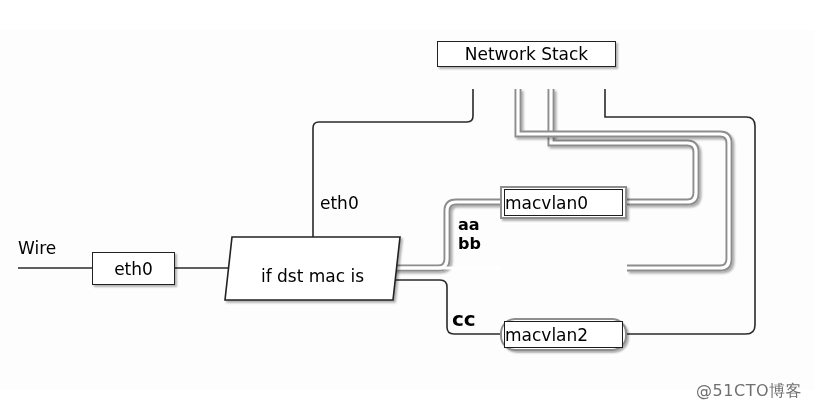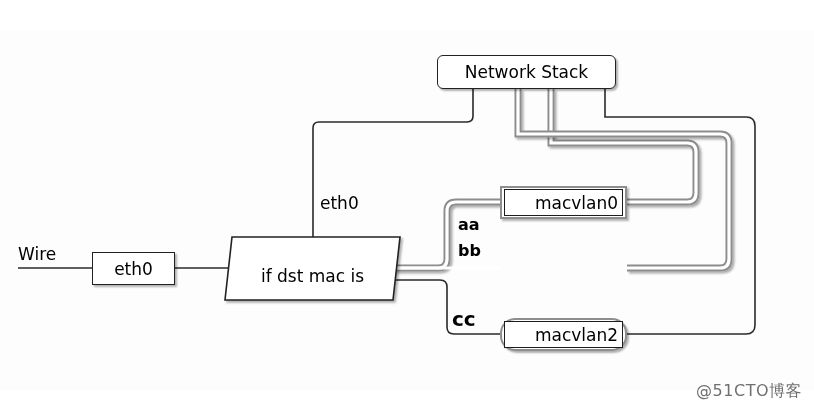--- a/index.html
+++ b/index.html
@@ -11,21 +11,21 @@
   .nodebox{position:absolute;box-sizing:border-box;background:#ffffff;
            display:flex;align-items:center;justify-content:center;
            color:#000;white-space:nowrap;}
 
   
   .plain{border:1.6px solid #222;box-shadow:2px 2px 2px rgba(0,0,0,0.30);}
 
   
   .dbl{border:2px solid #8e8e8e;padding:2px;box-shadow:2px 2px 2px rgba(0,0,0,0.30);}
   .dbl > .inner{border:1.6px solid #1c1c1c;background:#fff;width:100%;height:100%;
-                display:flex;align-items:center;justify-content:center;padding-left:26px;}
+                display:flex;align-items:center;}
 
   .edgelabel{position:absolute;color:#000;white-space:nowrap;font-weight:bold;}
 
   .wm{position:absolute;right:12px;bottom:10px;color:#6f6f6f;font-size:16px;
       letter-spacing:.5px;white-space:nowrap;margin-top:28px;}
 </style>
 </head>
 <body>
 
 <div id="stage">
@@ -73,21 +73,21 @@
         <path d="M627,268 L720,268 Q729,268 729,259 L729,143 Q729,134 720,134 L518,134 L518,89" stroke="#8d8d8d" stroke-width="7" filter="url(#sh)"></path>
         <path d="M627,268 L720,268 Q729,268 729,259 L729,143 Q729,134 720,134 L518,134 L518,89" stroke="#ffffff" stroke-width="3.2"></path>
       </g>
     </g>
 
     <g>
       <path d="M232,237 L400,237 L393,300 L225,300 Z" fill="#ffffff" stroke="#222222" stroke-width="1.6" filter="url(#sh)"></path>
     </g>
   </svg>
 
-  <div class="nodebox plain" style="left:437px;top:55px;width:179px;height:34px;font-size:17px;border-radius:6px;">
+  <div class="nodebox plain" style="left:437px;top:41px;width:179px;height:26px;font-size:17px;">
     <span>Network Stack</span>
   </div>
 
   <div class="nodebox plain" style="left:92px;top:252px;width:83px;height:33px;font-size:17px;">
     <span>eth0</span>
   </div>
 
   <div class="nodebox" style="left:225px;top:237px;width:175px;height:78px;font-size:17px;background:transparent;">
     <span>if dst mac is</span>
   </div>
@@ -98,33 +98,33 @@
     </span>
   </div>
 
 
   <div class="nodebox dbl" style="left:500px;top:318px;width:127px;height:33px;font-size:17px;border-radius:15px;">
     <span class="inner">
       <span>macvlan2</span>
     </span>
   </div>
 
-  <div class="edgelabel" style="left:18px;top:244px;font-size:17px;font-weight:normal;">
+  <div class="edgelabel" style="left:18px;top:238px;font-size:17px;font-weight:normal;">
     <span>Wire</span>
   </div>
 
   <div class="edgelabel" style="left:320px;top:193px;font-size:17px;font-weight:normal;">
     <span>eth0</span>
   </div>
 
   <div class="edgelabel" style="left:458px;top:175px;font-size:16px;margin-top:40px;">
     <span>aa</span>
   </div>
 
-  <div class="edgelabel" style="left:458px;top:241px;font-size:16px;">
+  <div class="edgelabel" style="left:458px;top:234px;font-size:16px;">
     <span>bb</span>
   </div>
 
   <div class="edgelabel" style="left:452px;top:307px;font-size:20px;">
     <span>cc</span>
   </div>
 
   <div class="wm">
     <span>@51CTO博客</span>
   </div>

